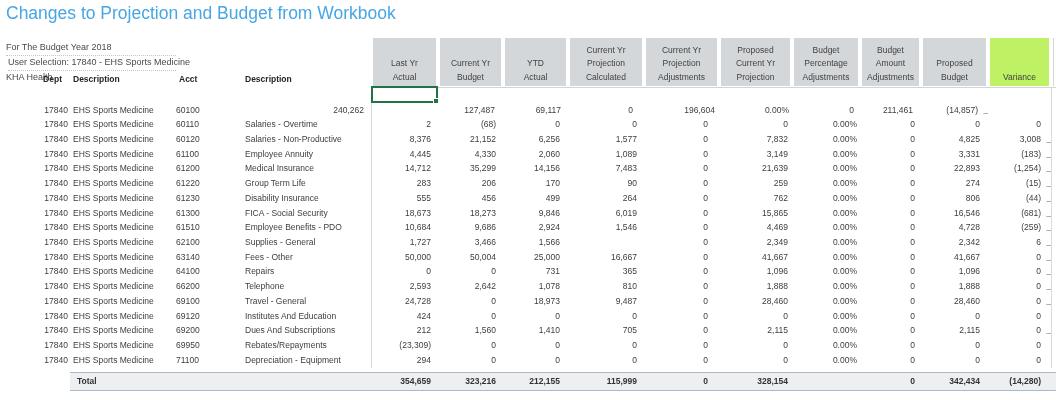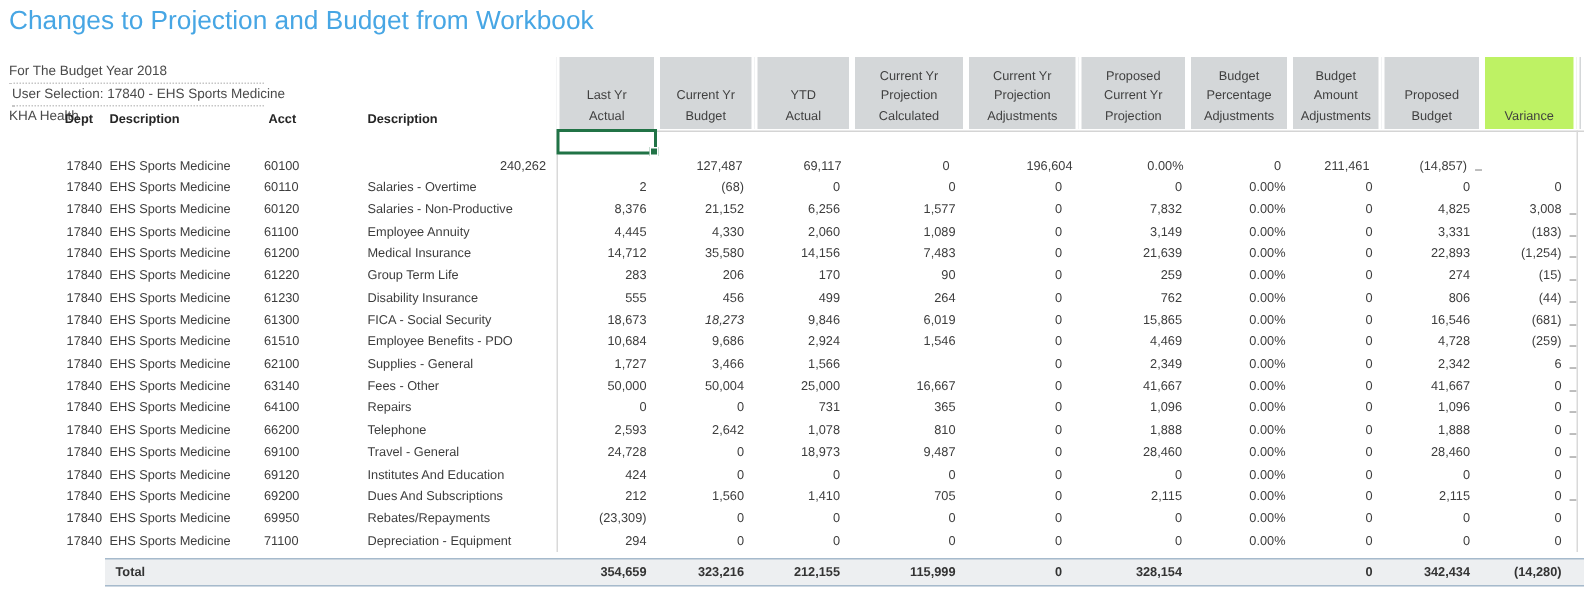--- a/index.html
+++ b/index.html
@@ -208,21 +208,21 @@
           <span class="marker">_</span>
         </div>
         <div></div>
       </div>
       <div class="row grid">
         <div class="cell c-dept">17840</div>
         <div class="cell c-desc1">EHS Sports Medicine</div>
         <div class="cell c-acct">61200</div>
         <div class="cell c-desc2">Medical Insurance</div>
         <div class="cell num" style="padding-right: 7px;">14,712</div>
-        <div class="cell num" style="padding-right: 7px;">35,580</div>
+        <div class="cell num" style="padding-right: 7px;">35,299</div>
         <div class="cell num" style="padding-right: 8px;">14,156</div>
         <div class="cell num" style="padding-right: 7px;">7,483</div>
         <div class="cell num" style="padding-right: 11px;">0</div>
         <div class="cell num" style="padding-right: 4px;">21,639</div>
         <div class="cell num" style="padding-right: 3px;">0.00%</div>
         <div class="cell num" style="padding-right: 6px;">0</div>
         <div class="cell num" style="padding-right: 8px;">22,893</div>
         <div class="cell num c-var">
           <span>(1,254)</span>
           <span class="marker">_</span>
@@ -268,21 +268,21 @@
           <span class="marker">_</span>
         </div>
         <div></div>
       </div>
       <div class="row grid">
         <div class="cell c-dept">17840</div>
         <div class="cell c-desc1">EHS Sports Medicine</div>
         <div class="cell c-acct">61300</div>
         <div class="cell c-desc2">FICA - Social Security</div>
         <div class="cell num" style="padding-right: 7px;">18,673</div>
-        <div class="cell num" style="padding-right: 7px; font-style: italic;">18,273</div>
+        <div class="cell num" style="padding-right: 7px;">18,273</div>
         <div class="cell num" style="padding-right: 8px;">9,846</div>
         <div class="cell num" style="padding-right: 7px;">6,019</div>
         <div class="cell num" style="padding-right: 11px;">0</div>
         <div class="cell num" style="padding-right: 4px;">15,865</div>
         <div class="cell num" style="padding-right: 3px;">0.00%</div>
         <div class="cell num" style="padding-right: 6px;">0</div>
         <div class="cell num" style="padding-right: 8px;">16,546</div>
         <div class="cell num c-var">
           <span>(681)</span>
           <span class="marker">_</span>

